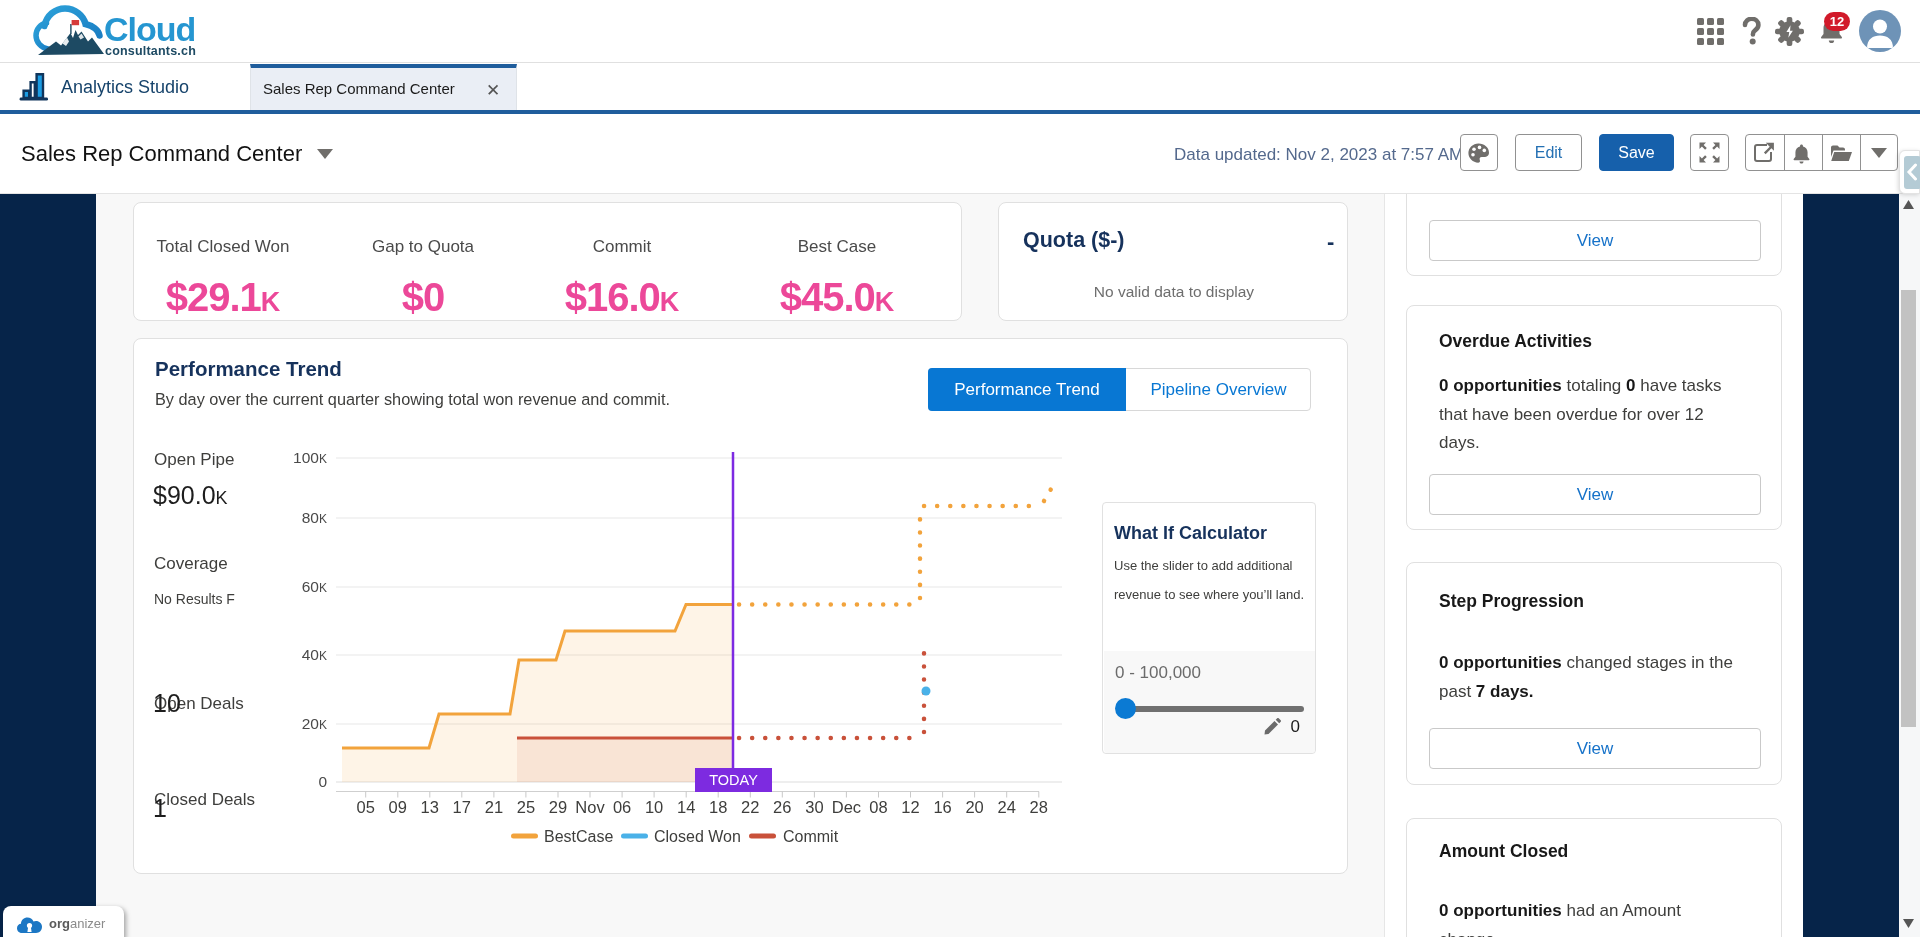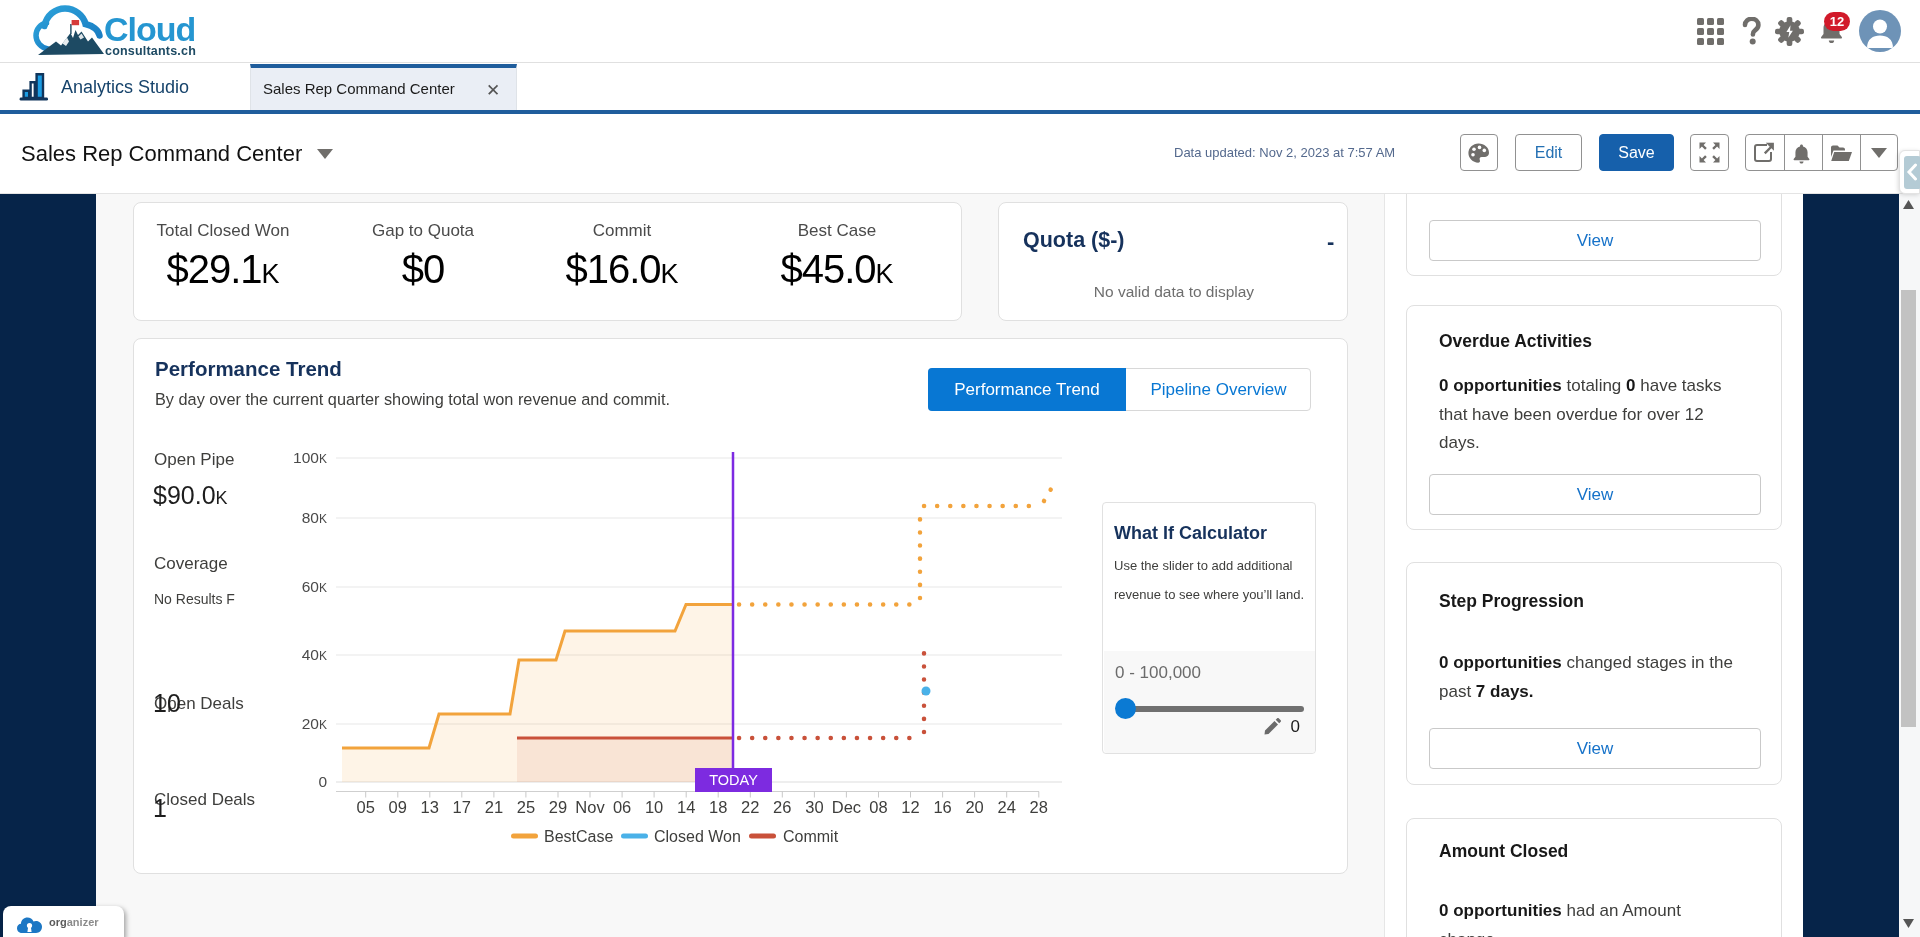--- a/index.html
+++ b/index.html
@@ -16,21 +16,21 @@
 #tabline { left:0; top:110px; width:1920px; height:4px; background:#1f5d9c; }
 #astext { left:61px; top:77px; font-size:18px; color:#16436b; }
 #tab1 { left:250px; top:64px; width:267px; height:46px; background:#eaeef5; border-top:4px solid #1f5d9c; border-left:1px solid #dfe3e8; border-right:1px solid #dfe3e8; }
 #tab1 .t { position:absolute; left:12px; top:12px; font-size:15px; color:#1b1b1b; }
 #tab1 .x { position:absolute; left:235px; top:12px; font-size:17px; color:#555; }
 
 
 #toolbar { left:0; top:113px; width:1920px; height:81px; background:#fff; border-bottom:1px solid #e4e4e4; }
 #dashtitle { left:21px; top:141px; font-size:22px; color:#121212; }
 #dashcaret { left:317px; top:149px; width:0; height:0; border-left:8px solid transparent; border-right:8px solid transparent; border-top:10px solid #706e6b; }
-#dataupd { left:1174px; top:145px; font-size:13px; color:#54698d; }
+#dataupd { left:1174px; top:145px; font-size:17px; color:#54698d; }
 .tbtn { position:absolute; top:134px; height:37px; border:1px solid #919191; border-radius:4px; background:#fff; }
 #btnpal { left:1460px; width:38px; }
 #btnedit { left:1515px; width:67px; color:#2470b3; font-size:16px; text-align:center; line-height:35px; }
 #btnsave { left:1599px; width:75px; background:#1660ab; border-color:#1660ab; color:#fff; font-size:16px; text-align:center; line-height:35px; }
 #btnexp { left:1690px; width:39px; }
 #btngroup { left:1745px; width:153px; }
 #btngroup .sep { position:absolute; top:0; width:1px; height:35px; background:#919191; }
 
 
 #content { left:0; top:194px; width:1920px; height:743px; background:#f8f8f8; }
@@ -39,22 +39,22 @@
 #vdiv { left:1384px; top:194px; width:1px; height:743px; background:#e6e6e6; }
 #rightpanel { left:1385px; top:194px; width:418px; height:743px; background:#fff; }
 #scrolltrack { left:1899px; top:194px; width:21px; height:743px; background:#f6f7f8; }
 #scrollthumb { left:1901px; top:290px; width:15px; height:437px; background:#c2c2c2; }
 
 .card { position:absolute; background:#fff; border:1px solid #e0e0e0; border-radius:8px; }
 
 
 #kpi { left:133px; top:202px; width:829px; height:119px; }
 .kcol { position:absolute; top:0; height:119px; text-align:center; }
-.klabel { margin-top:18px; font-size:17px; color:#4a4a4a; }
-.kval { margin-top:6px; font-size:40px; font-weight:normal; color:#000000; letter-spacing:-1px; }
+.klabel { margin-top:34px; font-size:17px; color:#4a4a4a; }
+.kval { margin-top:18px; font-size:40px; font-weight:bold; color:#ec4899; letter-spacing:-1px; }
 .kval .sk { font-size:27px; letter-spacing:0; }
 
 
 #quota { left:998px; top:202px; width:350px; height:119px; }
 #quota .qt { position:absolute; font-size:21.5px; font-weight:bold; color:#16325c; }
 #quota .qd { position:absolute; font-size:22px; font-weight:bold; color:#16325c; }
 #quota .qn { position:absolute; left:0; width:350px; text-align:center; font-size:15.5px; color:#6e6e6e; }
 #quota .qt,#quota .qd,#quota .qn { position:absolute; }
 
 
@@ -81,21 +81,21 @@
 
 
 .rc { position:absolute; left:1406px; width:376px; background:#fff; border:1px solid #e0e0e0; border-radius:8px; }
 .viewbtn { position:absolute; left:22px; width:332px; height:41px; border:1px solid #c9c9c9; border-radius:4px; background:#fff; text-align:center; font-size:17px; color:#1672c9; line-height:39px; }
 .rctitle { position:absolute; left:32px; font-size:17.5px; font-weight:bold; color:#181818; }
 .rctext { position:absolute; left:32px; width:302px; font-size:17px; line-height:28.5px; color:#3e3e3c; }
 .rctext b { color:#181818; }
 
 
 #orgpill { left:3px; top:906px; width:121px; height:38px; background:#fff; border-radius:8px; box-shadow:2px 2px 5px rgba(0,0,0,0.35); }
-#orgpill .txt { position:absolute; left:46px; top:10px; font-size:11px; color:#8b8b8b;font-weight:bold; }
+#orgpill .txt { position:absolute; left:46px; top:10px; font-size:13px; color:#8b8b8b; }
 #orgpill .txt b { color:#5a5a5a; }
 
 
 #collapser { left:1899px; top:150px; width:21px; height:44px; background:#fff; border:1px solid #e3e3e3; border-radius:6px 0 0 6px; box-shadow:-1px 1px 4px rgba(0,0,0,0.15); }
 #collapser .sq { position:absolute; left:4px; top:5px; width:17px; height:33px; background:#b4cbd5; border-radius:3px; }
 </style>
 </head>
 <body>
 <div id="page">
   <div class="abs" id="content"></div>

